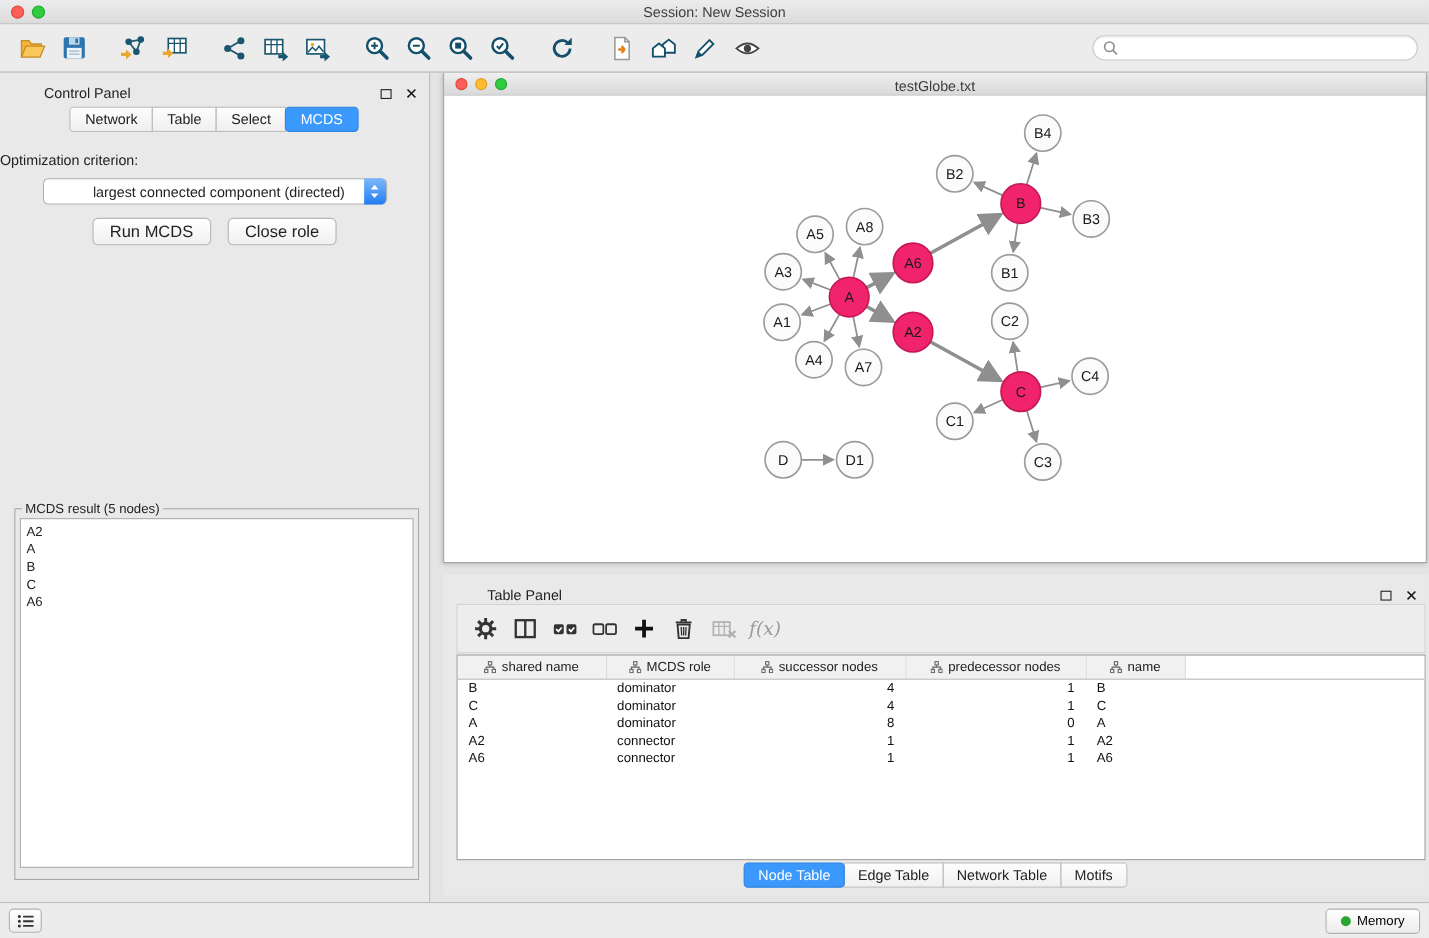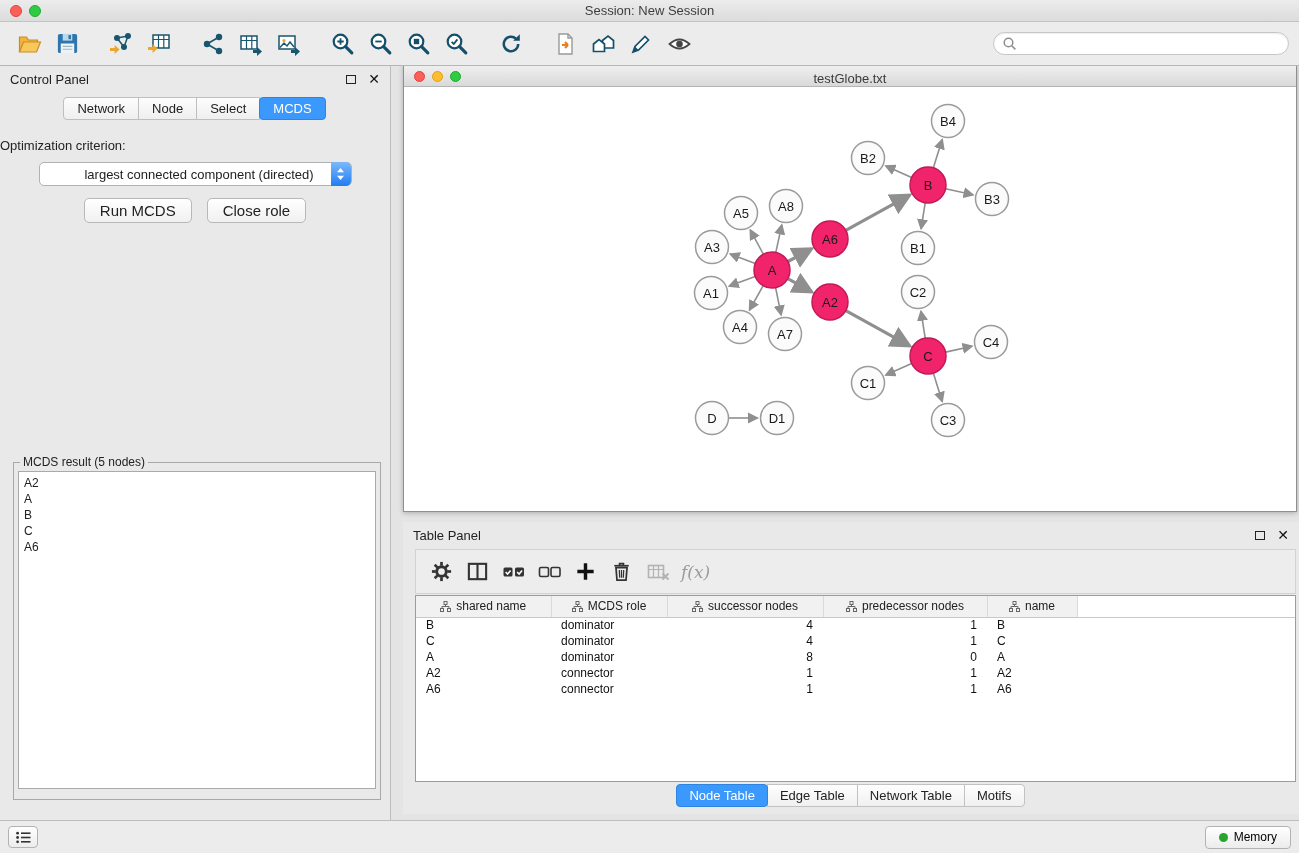--- a/index.html
+++ b/index.html
@@ -21,21 +21,21 @@
     border-bottom:1px solid #b6b6b6; display:flex; align-items:center; padding:0 10px; z-index:29;}
   .tbtn { width:38px; height:36px; background:none; border:none; display:flex; align-items:center; justify-content:center; cursor:default; }
   .tgap { width:16px; flex:0 0 16px; }
   .searchbox { margin-left:auto; width:296px; height:23px; background:#fff; border:1px solid #c6c6c6;
     border-radius:12px; display:flex; align-items:center; padding:0 8px; box-shadow:inset 0 1px 2px rgba(0,0,0,.07); }
   .searchbox input { border:none; outline:none; flex:1; font-size:12px; background:transparent; font-family:inherit; }
 
   
   .control-panel { position:absolute; left:0; top:66px; width:391px; height:754px;
     background:#e9e9e9; border-right:1px solid #bdbdbd; }
-  .panel-header { height:26px; display:flex; align-items:center; padding:0 10px; font-size:13px; }
+  .panel-header { height:26px; display:flex; align-items:flex-end; padding:0 10px; font-size:13px;margin-left:30px; }
   .ph-icons { margin-left:auto; display:flex; gap:12px; align-items:center; }
   .float-icon { width:10px; height:9px; border:1.5px solid #222; display:inline-block; }
   .close-icon { font-weight:bold; font-size:14px; color:#111; line-height:1; }
 
   .ctabs { display:flex; justify-content:center; margin-top:5px; }
   .ctab { padding:3px 13px; font-size:13px; background:linear-gradient(#fdfdfd,#efefef);
     border:1px solid #bfbfbf; margin-left:-1px; color:#222; position:relative; }
   .ctab:first-child { border-radius:4px 0 0 4px; }
   .ctab:last-child { border-radius:0 4px 4px 0; }
   .ctab.active { background:var(--accent,#3b98fc); color:#fff; border-color:#2f84e0; border-radius:4px; z-index:1; }
@@ -239,21 +239,21 @@
 <div class="control-panel">
   <div class="panel-header">
     <span>Control Panel</span>
     <span class="ph-icons">
       <span class="float-icon"></span>
       <span class="close-icon">✕</span>
     </span>
   </div>
   <div class="ctabs">
       <div class="ctab">Network</div>
-      <div class="ctab">Node</div>
+      <div class="ctab">Table</div>
       <div class="ctab">Select</div>
       <div class="ctab active">MCDS</div>
     </div>
   <div class="opt-label">Optimization criterion:</div>
   <div class="dropdown">
     <span>largest connected component (directed)</span>
     <span class="dd-stepper">
       <svg width="9" height="14" viewBox="0 0 9 14">
           <polygon points="4.5,1 8,5.2 1,5.2" fill="#fff"></polygon>
           <polygon points="4.5,13 8,8.8 1,8.8" fill="#fff"></polygon>

